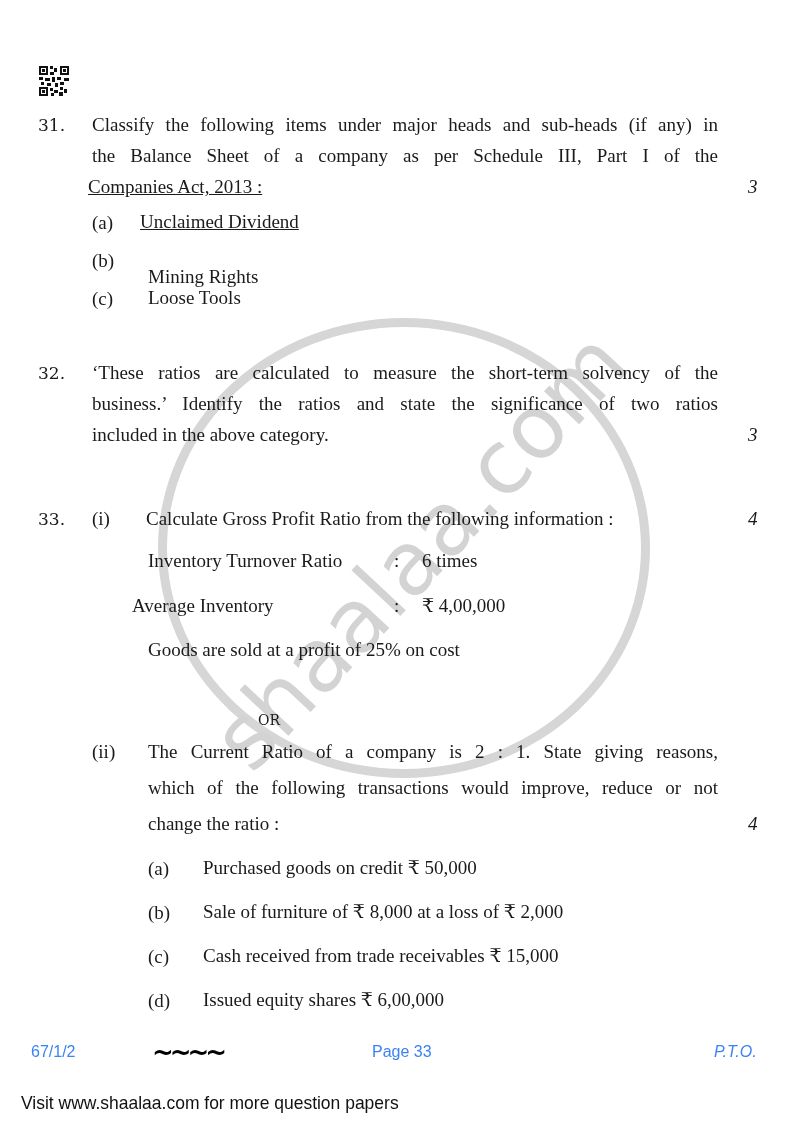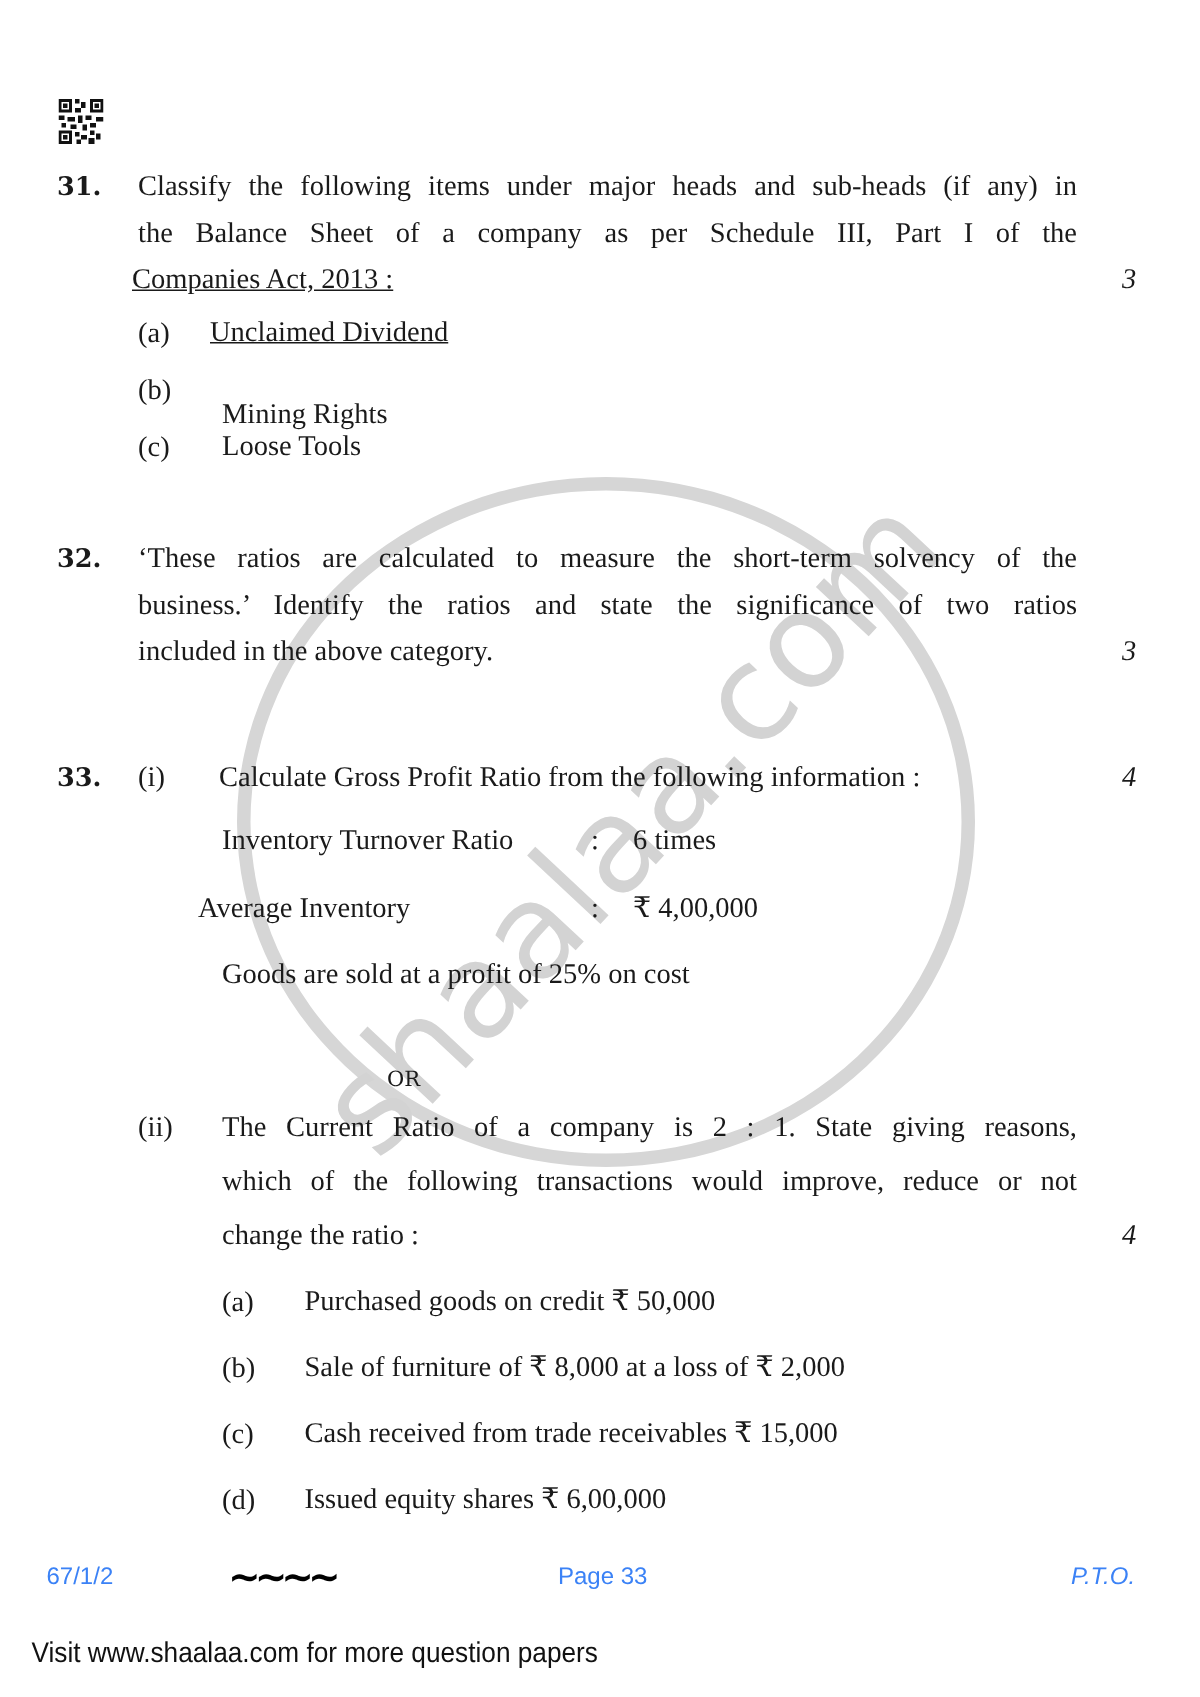--- a/index.html
+++ b/index.html
@@ -50,21 +50,21 @@
       position: absolute;
       left: 39px;
       top: 66px;
       width: 30px;
       height: 30px;
     }
 
     .qnum {
       position: absolute;
       left: 38px;
-      font-weight: bold;
+      font-weight: normal;
       font-size: 17px;
       font-family: "DejaVu Serif", "Liberation Serif", serif;
     }
     .line {
       position: absolute;
       font-size: 17.3px;
       line-height: 22px;
       white-space: nowrap;
       font-family: "Liberation Serif", "DejaVu Serif", serif;
       font-size: 19px;

